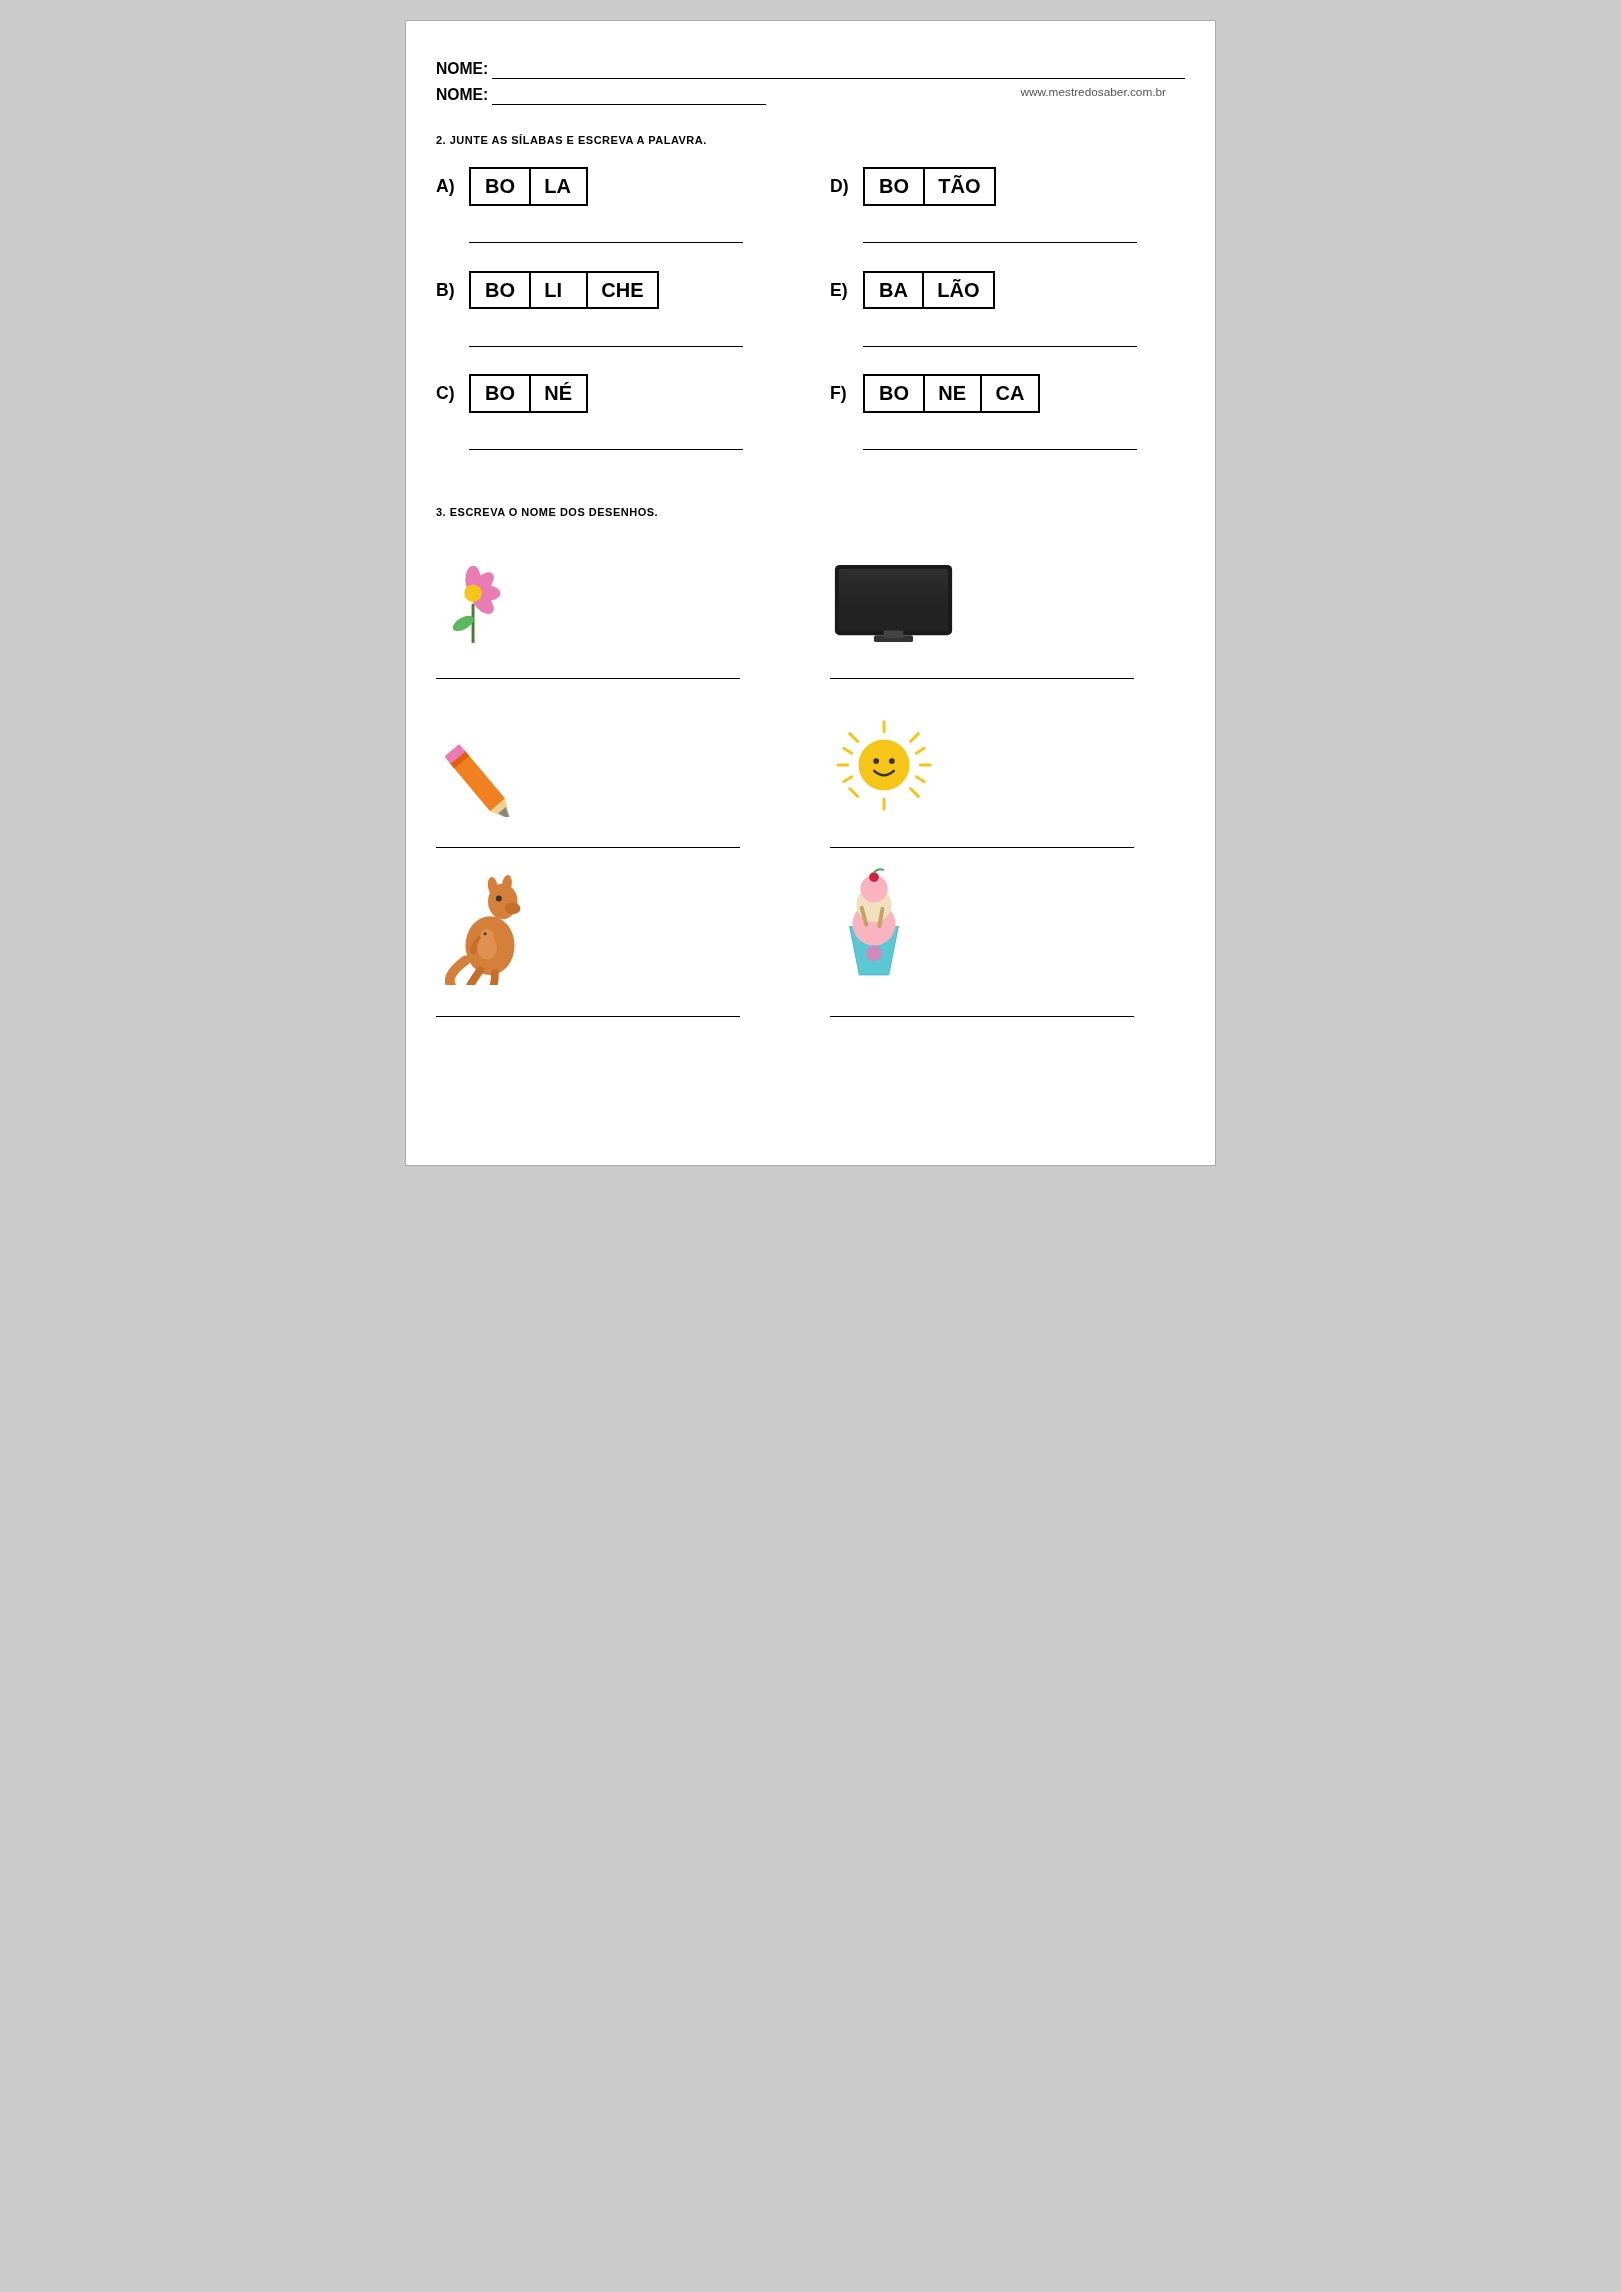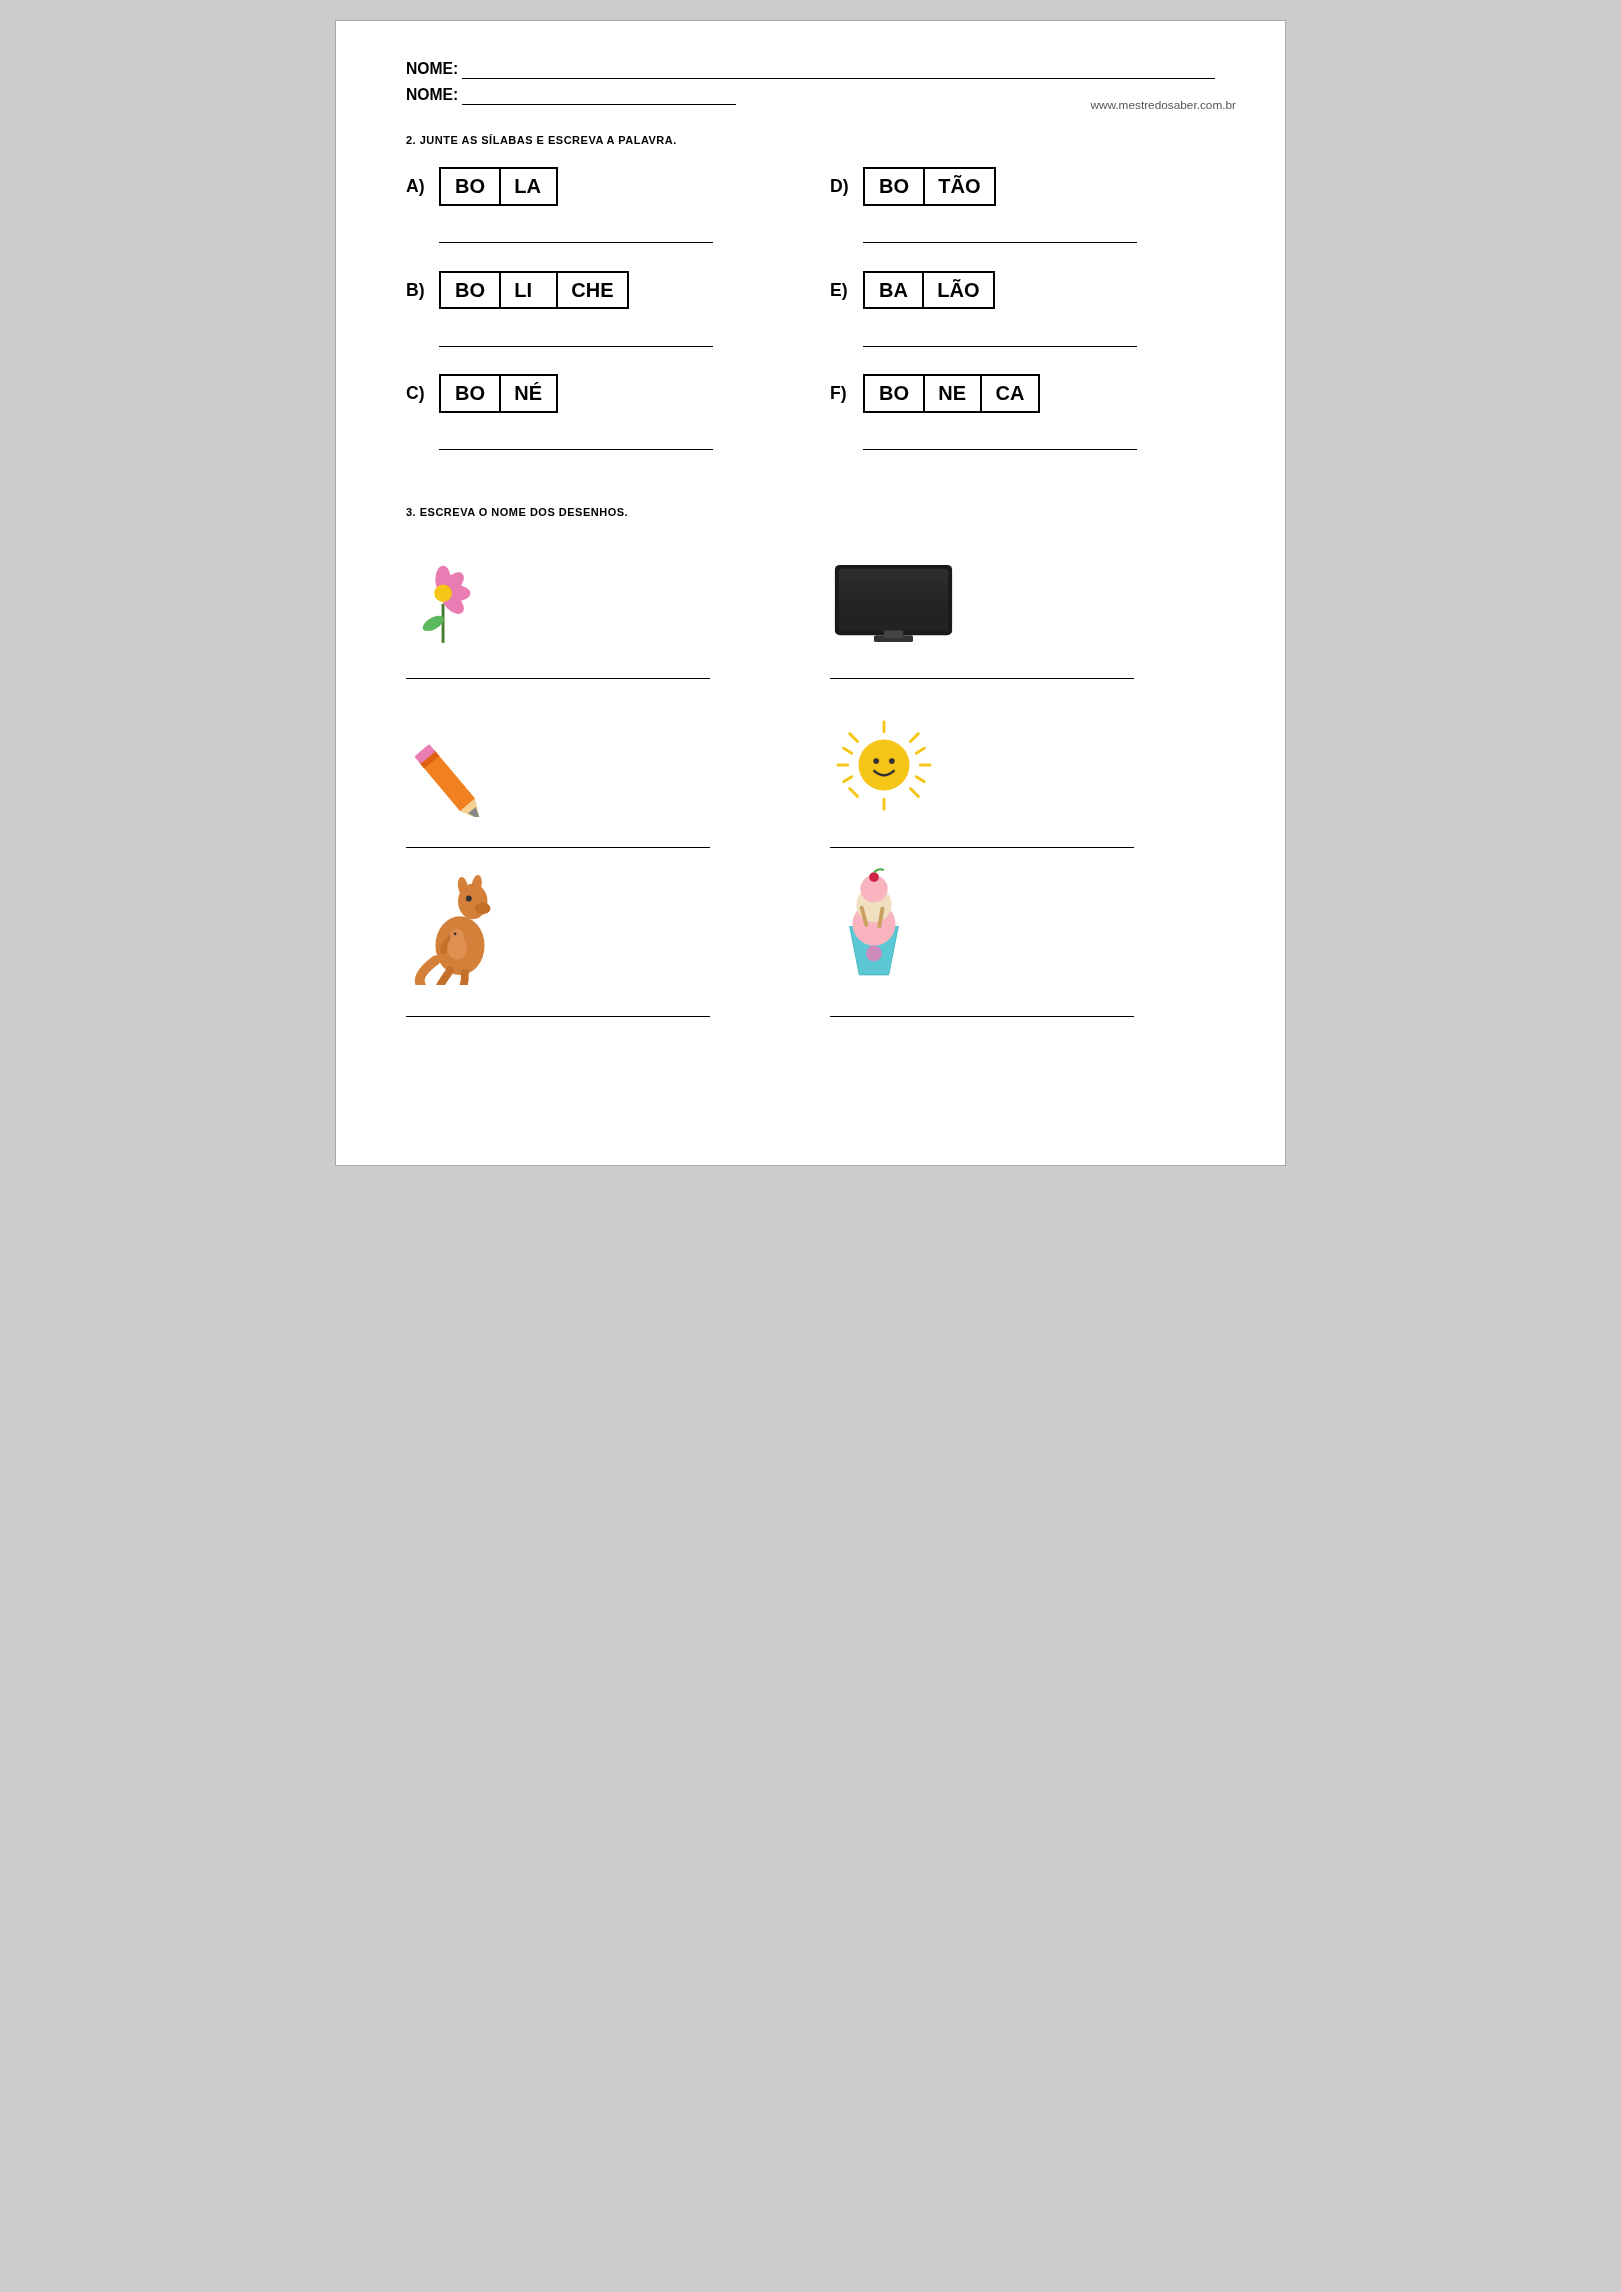--- a/index.html
+++ b/index.html
@@ -5,25 +5,25 @@
     * { margin: 0; padding: 0; box-sizing: border-box; }
     body {
       background: #ccc;
       display: flex;
       justify-content: center;
       align-items: flex-start;
       padding: 19.6px;
       font-family: Arial, sans-serif;
     }
     .page {
-      width: 951px;
+      width: 811px;
       min-height: 1146px;
       background: #fff;
       border: 1px solid #aaa;
-      padding: 39px 70px;
+      padding: 39px 30px;
       position: relative;
     }
     .header-section {
       margin-bottom: 29px;
     }
     .header-line {
       font-size: 15.7px;
       font-weight: bold;
       margin-bottom: 5.9px;
       display: flex;
@@ -36,21 +36,21 @@
       height: 19.6px;
     }
     .header-line .underline-short {
       width: 274px;
       border-bottom: 1.5px solid #000;
       margin-left: 3.9px;
       height: 19.6px;
     }
     .website {
       position: absolute;
-      top: 77px;
+      top: 64px;
       right: 49px;
       font-size: 11.8px;
       color: #555;
     }
     .section-title {
       font-size: 11px;
       font-weight: bold;
       margin-bottom: 21.6px;
       letter-spacing: 0.5px;
     }

